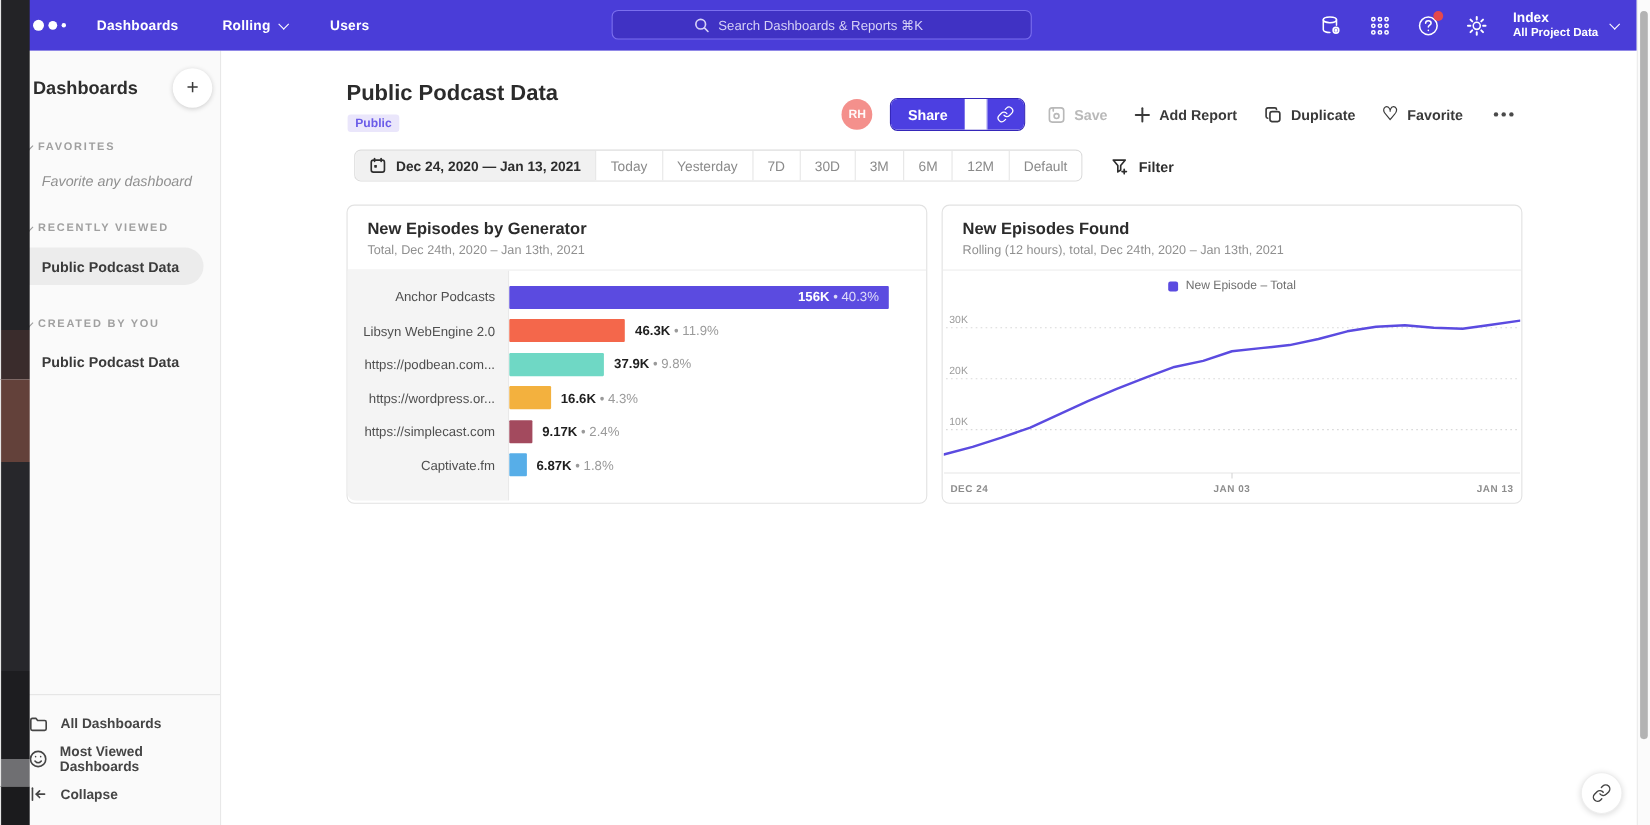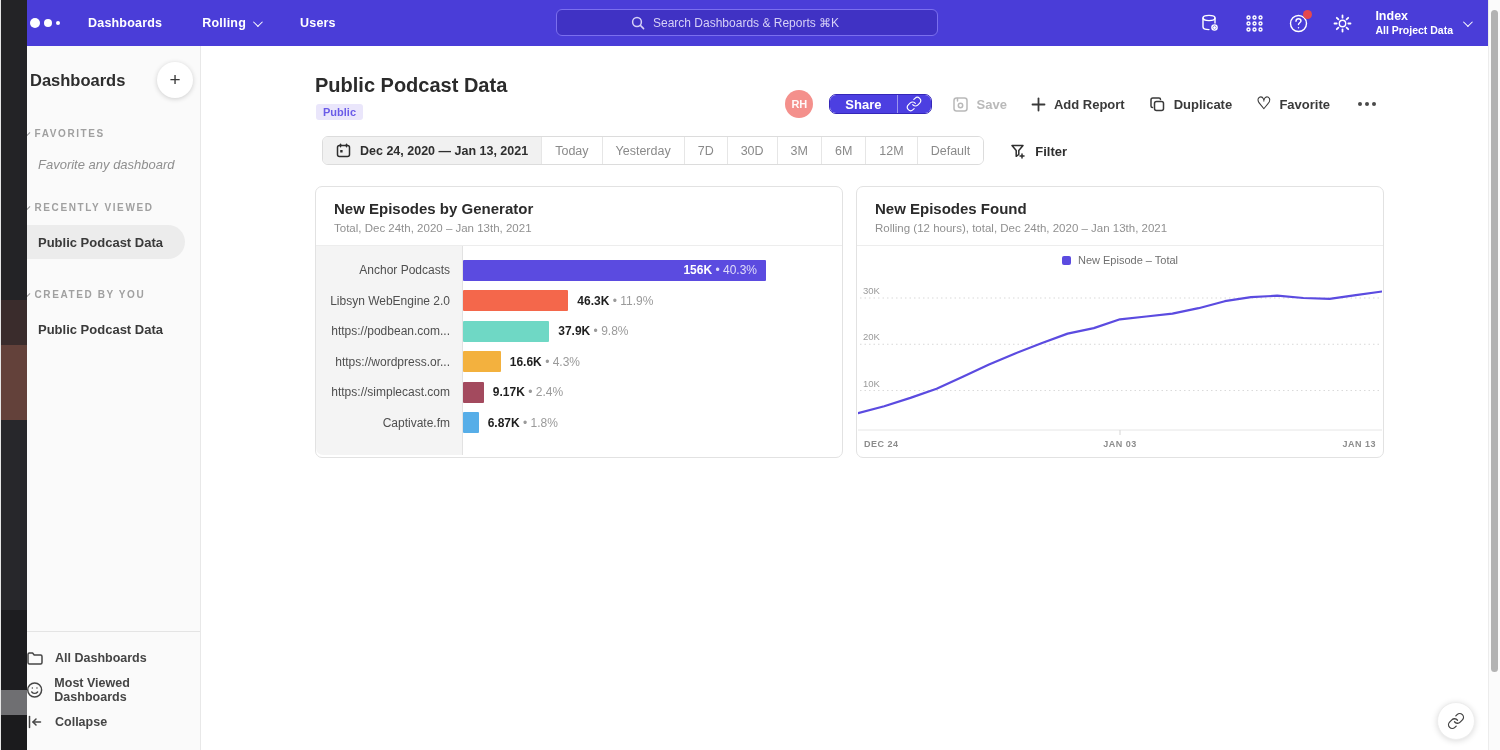--- a/index.html
+++ b/index.html
@@ -73,22 +73,22 @@
   
   .page-title { position:absolute; left:315px; top:74px; font-size:20px; font-weight:bold;
     color:#2b2b2b; z-index:10; }
   .page-badge { position:absolute; left:316px; top:104px; font-size:11px; font-weight:600;
     padding:2px 7px; border-radius:3px; z-index:10; }
   .actions { position:absolute; top:89px; right:120px; height:30px; display:flex;
     align-items:center; z-index:10; }
   .avatar { width:28px; height:28px; border-radius:50%; color:rgba(255,255,255,.95);
     font-size:11px; font-weight:bold; display:flex; align-items:center; justify-content:center;
     margin-right:16px; cursor:pointer; }
-  .share-split { display:flex; height:20px; border-radius:7px; overflow:hidden;
-    border:1px solid #3527b9; margin-right:20px; cursor:pointer; }
+  .share-split { display:flex; height:30px; border-radius:7px; overflow:hidden;
+    border:1px solid #3527b9; margin-right:20px; cursor:pointer;gap:20px; }
   .share-main { background:#4c3fe1; color:#fff; font-size:13px; font-weight:bold;
     padding:0 15px; display:flex; align-items:center; border:none; cursor:pointer; font-family:inherit; }
   .share-link { background:#4c3fe1; width:34px; display:flex; align-items:center;
     justify-content:center; border:none; border-left:1px solid rgba(255,255,255,.45); cursor:pointer; }
   .share-link svg, .fab svg { stroke-width:1.7; fill:none; stroke-linecap:round; stroke-linejoin:round; }
   .act-btn { display:flex; align-items:center; gap:8px; font-size:13px; font-weight:bold;
     color:#3a3a3a; background:none; border:none; cursor:pointer; margin-right:24px; font-family:inherit; }
   .act-btn svg { stroke:#3a3a3a; fill:none; stroke-width:1.5; stroke-linecap:round; stroke-linejoin:round; }
   .act-btn.disabled { color:#b9b9b9; }
   .act-btn.disabled svg { stroke:#b9b9b9; }
@@ -374,21 +374,21 @@
   <div class="card-head">
     <div class="card-title">New Episodes by Generator</div>
     <div class="card-sub">Total, Dec 24th, 2020 – Jan 13th, 2021</div>
   </div>
   <div class="card-body">
     <div class="label-col-bg"></div>
     <div class="bar-rows" id="bar-rows">
         <div class="bar-row">
           <div class="bar-label">Anchor Podcasts</div>
           <div class="bar-track">
-            <div class="bar-fill" style="width: 303px; background: rgb(91, 75, 224);">
+            <div class="bar-fill" style="width: 345px; background: rgb(91, 75, 224);">
               <div class="bar-val inside"><b>156K</b> • 40.3%</div>
             </div>
           </div>
         </div>
         <div class="bar-row">
           <div class="bar-label">Libsyn WebEngine 2.0</div>
           <div class="bar-track">
             <div class="bar-fill" style="width: 105.362px; background: rgb(244, 103, 75);"></div>
             <div class="bar-val outside" style="left: 114.362px;"><b>46.3K</b> • 11.9%</div>
           </div>

